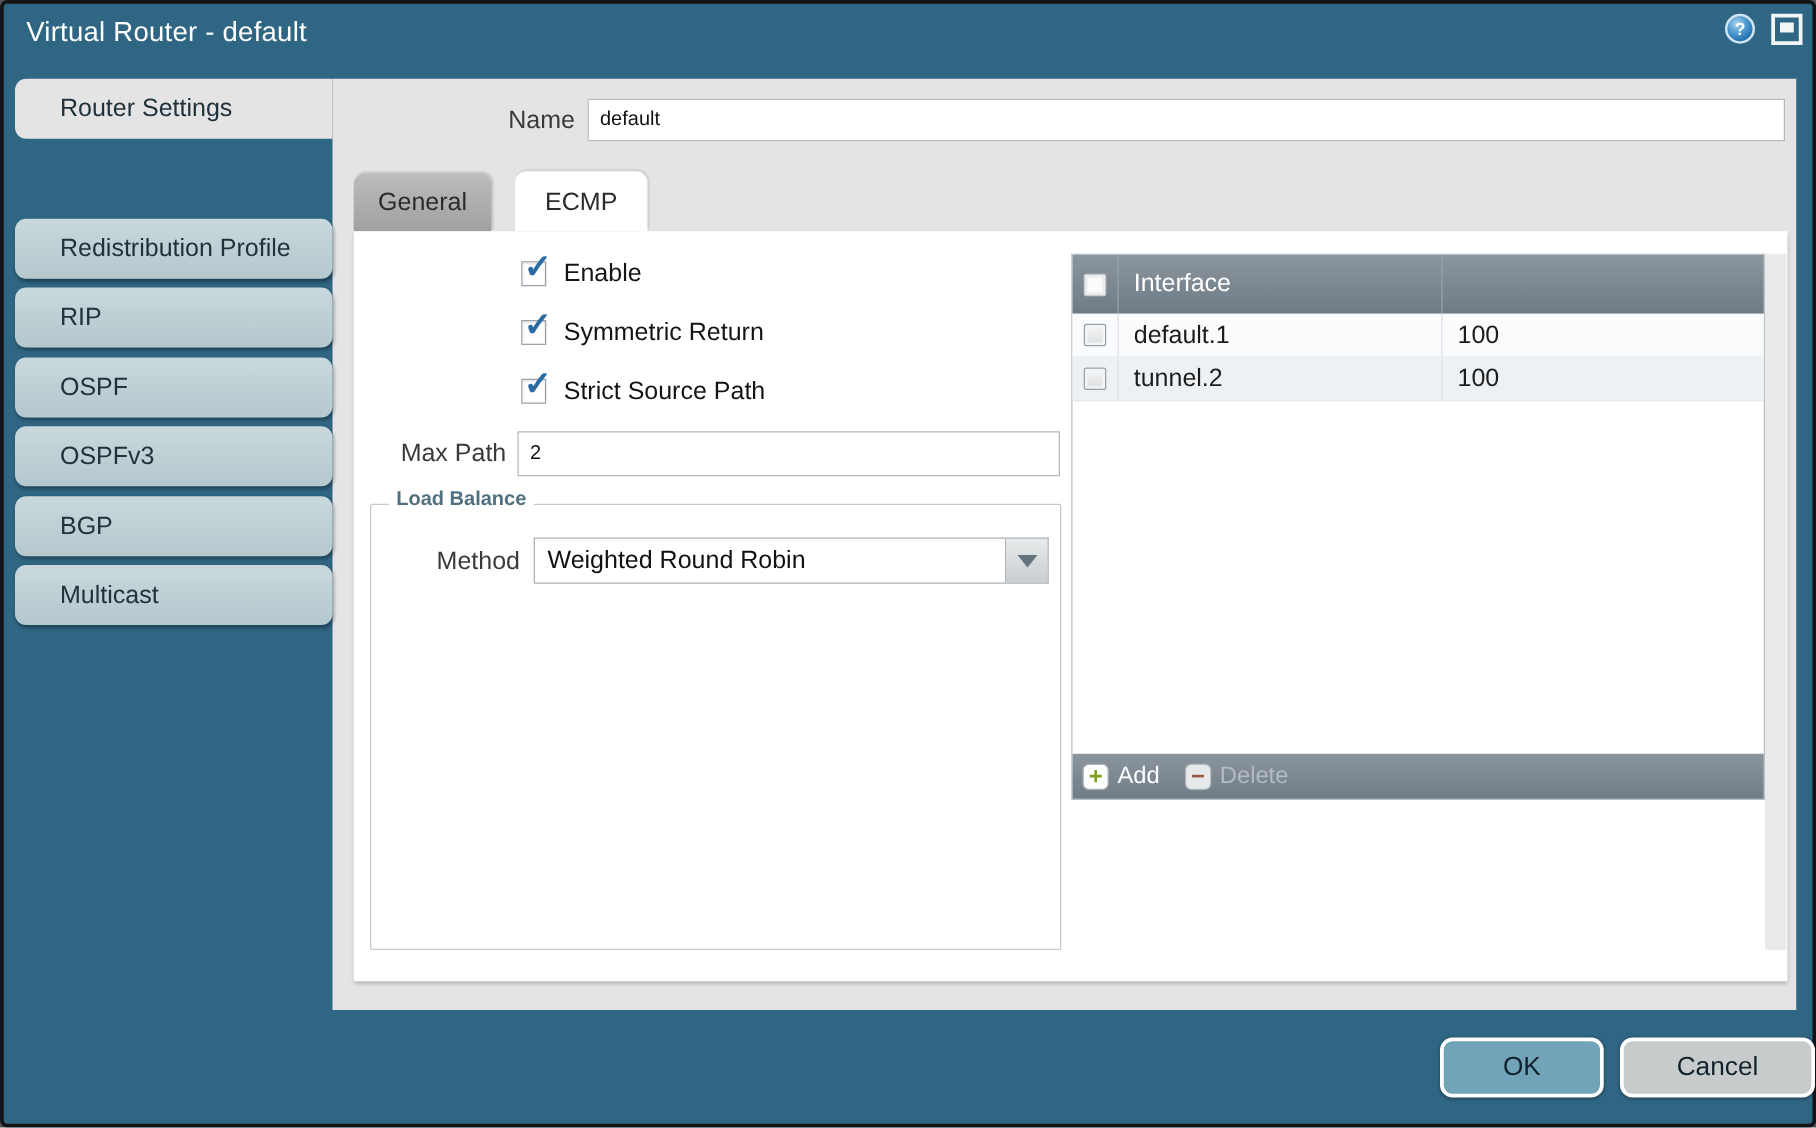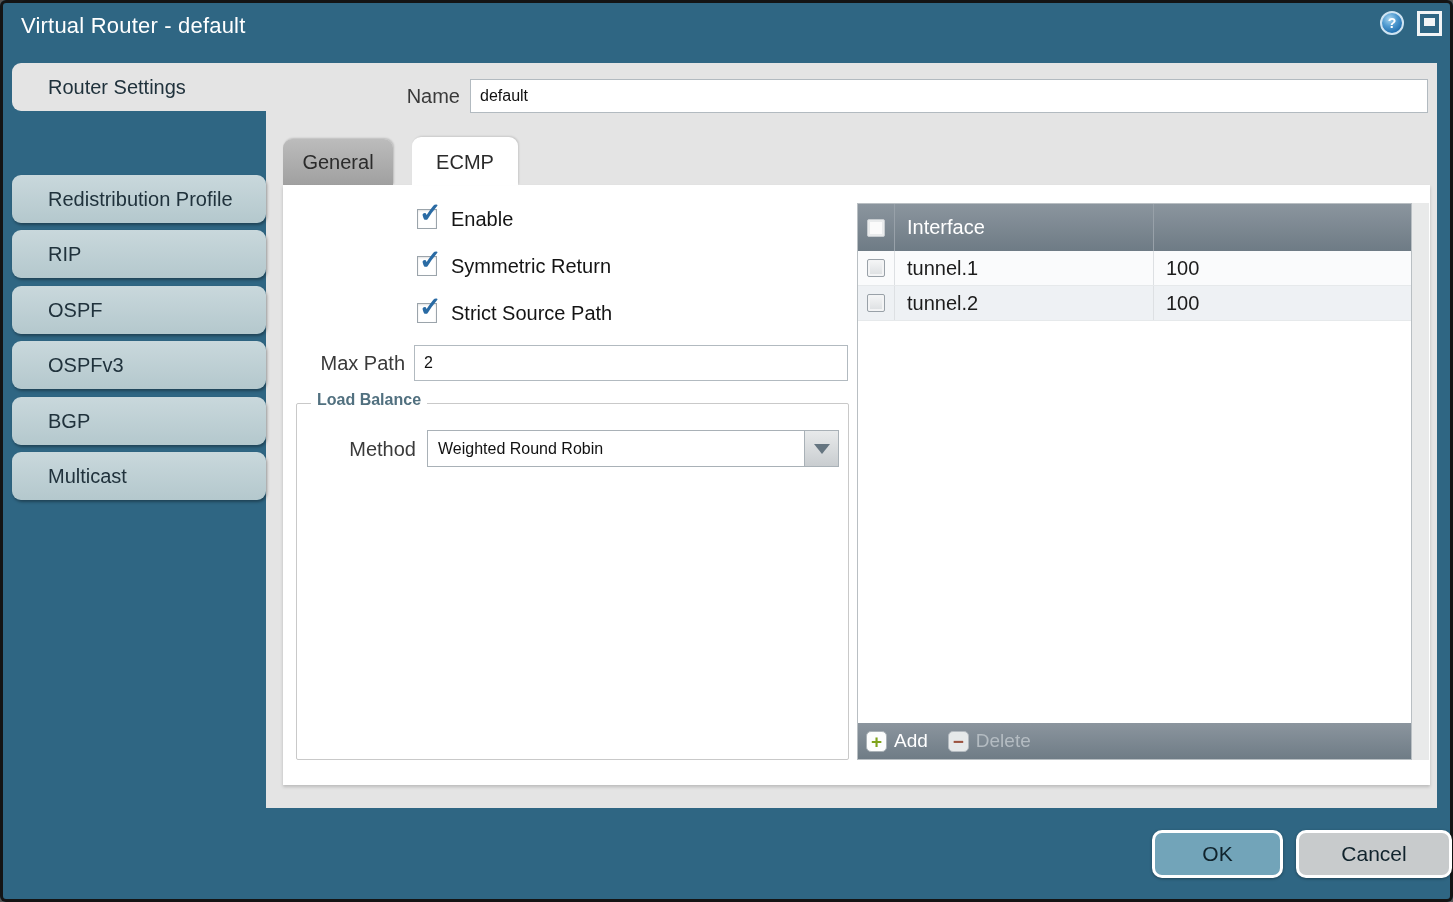--- a/index.html
+++ b/index.html
@@ -73,32 +73,32 @@
 
   
   .lb-fieldset { left: 296px; top: 403px; width: 553px; height: 357px; border: 1px solid #c9c9c9; border-radius: 2px; z-index: 4; }
   .lb-legend {
     position: absolute; left: 14px; top: -13px; background: #fff; padding: 0 6px;
     font-size: 16px; font-weight: bold; color: #51707f;
   }
   .method-label { left: 300px; width: 116px; top: 438px; text-align: right; font-size: 20px; color: #3a3a3a; z-index: 5; }
   .dropdown { left: 427px; top: 430px; width: 412px; height: 37px; display: flex; z-index: 5; cursor: pointer; }
   .dd-text {
-    flex: 1; border: 1px solid #a9b1b7; background: #fff; font-size: 16px;
+    flex: 1; border: 1px solid #a9b1b7; background: #fff; font-size: 20px;
     padding-left: 10px; line-height: 35px; color: #111; overflow: hidden; white-space: nowrap;
   }
   .dd-btn {
     width: 34px; border: 1px solid #a9b1b7; border-left: none;
     background: linear-gradient(180deg,#e8eaeb,#c9cdd0);
     display: flex; align-items: center; justify-content: center;
   }
   .dd-arrow { width: 0; height: 0; border-left: 8px solid transparent; border-right: 8px solid transparent; border-top: 10px solid #657580; }
 
   
-  .iface-table { left: 857px; top: 203px; width: 555px; height: 557px; border: 1px solid #b9bfc3; background: #fff; z-index: 4; }
+  .iface-table { left: 857px; top: 203px; width: 555px; height: 437px; border: 1px solid #b9bfc3; background: #fff; z-index: 4; }
   .t-header { display: flex; height: 47px; background: linear-gradient(180deg,#8b959e,#6e7b85); color: #fff; font-size: 20px; }
   .t-header .hcell { display: flex; align-items: center; border-right: 1px solid #98a1a9; }
   .col-cb { width: 37px; justify-content: center; }
   .col-iface { width: 259px; padding-left: 12px; }
   .col-weight { flex: 1; padding-left: 12px; border-right: none !important; }
   .t-row { display: flex; height: 35px; font-size: 20px; color: #1c1c1c; border-bottom: 1px solid #e6e9eb; cursor: pointer; }
   .t-row .cell { display: flex; align-items: center; border-right: 1px solid #dde0e3; }
   .t-row.odd { background: #fafbfc; }
   .t-row.even { background: #eef1f4; }
   .row-cb {
@@ -203,21 +203,21 @@
     <div class="t-header">
       <div class="hcell col-cb">
         <span class="hdr-cb"></span>
       </div>
       <div class="hcell col-iface">Interface</div>
     </div>
     <div class="t-row odd">
       <div class="cell col-cb">
         <span class="row-cb"></span>
       </div>
-      <div class="cell col-iface">tunnel.1</div>
+      <div class="cell col-iface">default.1</div>
       <div class="cell col-weight">100</div>
     </div>
     <div class="t-row even">
       <div class="cell col-cb">
         <span class="row-cb"></span>
       </div>
       <div class="cell col-iface">tunnel.2</div>
       <div class="cell col-weight">100</div>
     </div>
     <div class="t-footer">

